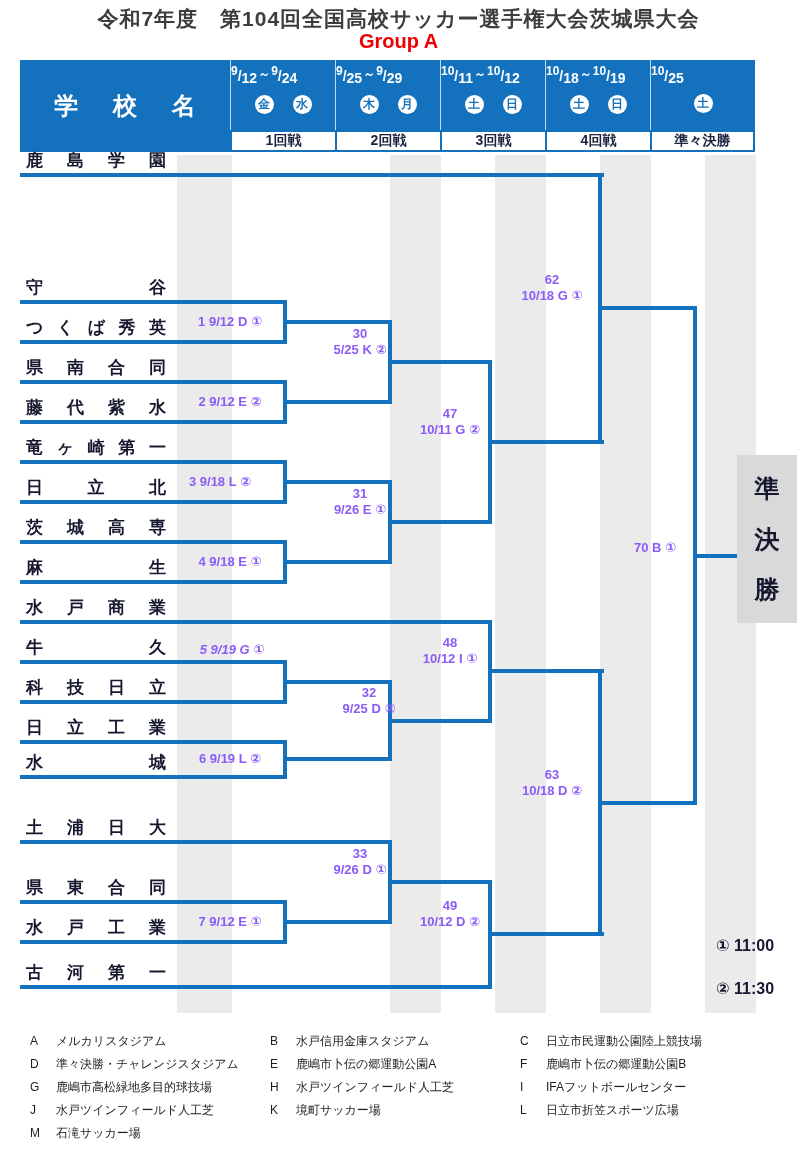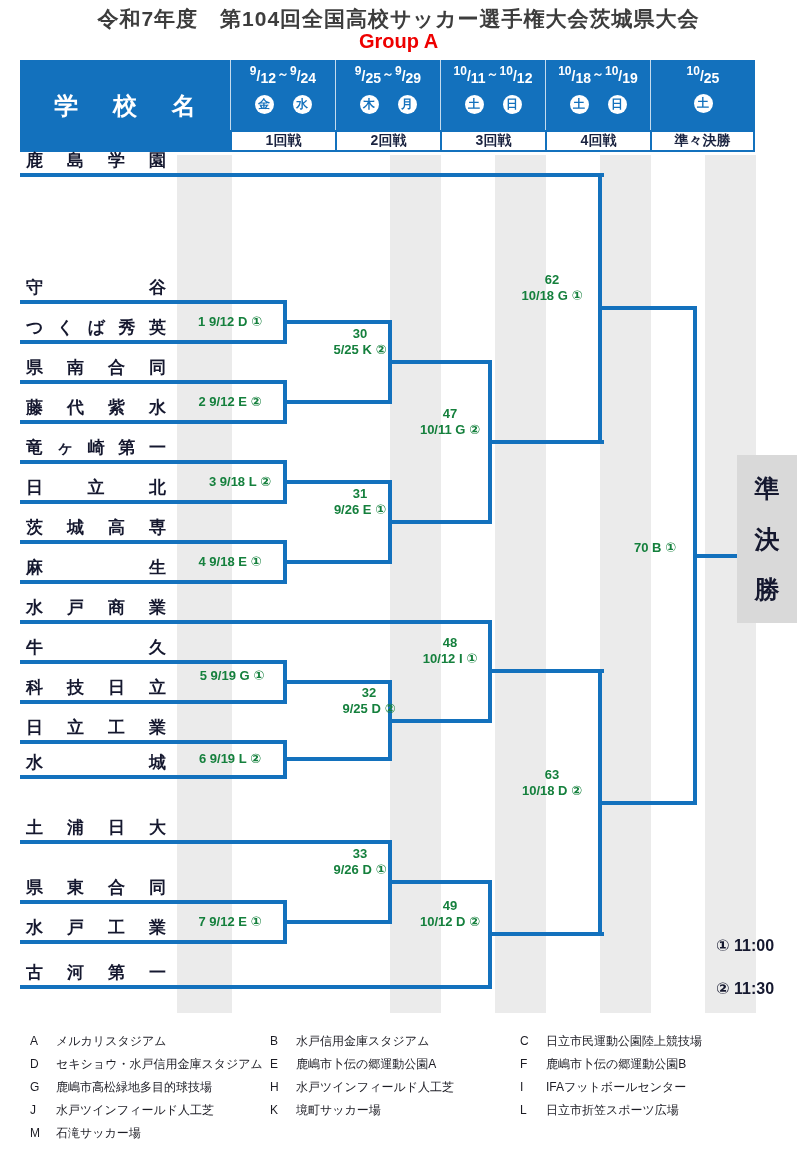--- a/index.html
+++ b/index.html
@@ -12,21 +12,21 @@
   .group{ position:absolute; top:30px; left:0; width:100%; text-align:center;
           font-size:20px; font-weight:bold; color:#ee0000; }
 
   
   .header{ position:absolute; left:20px; top:60px; width:735px; height:92px; }
   .school-cell{ position:absolute; left:0; top:0; width:210px; height:92px; background:var(--blue);
                 color:#fff; font-size:24px; font-weight:bold; display:flex; align-items:center;
                 justify-content:center; letter-spacing:14px; text-indent:14px; }
   .date-cell{ position:absolute; top:0; width:105px; height:70px; background:var(--blue); color:#fff;
               box-sizing:border-box; border-left:1px solid rgba(255,255,255,.75); }
-  .dates{ text-align:center; margin-top:7px; font-weight:bold; white-space:nowrap; }
+  .dates{ margin-top:7px; font-weight:bold; white-space:nowrap; }
   .frac .m{ font-size:12px; position:relative; top:-6px; }
   .frac .sl{ font-size:14px; }
   .frac .d{ font-size:14px; position:relative; top:2px; }
   .tl{ font-size:12px; position:relative; top:-3px; margin:0 1px; }
   .circles{ display:flex; justify-content:space-around; margin-top:9px; padding:0 14px; }
   .circles.one{ justify-content:center; }
   .wcircle{ width:19px; height:19px; border-radius:50%; background:#fff; color:var(--blue);
             font-size:12px; font-weight:bold; display:flex; align-items:center; justify-content:center; }
   .round-cell{ position:absolute; top:70px; width:105px; height:22px; background:#fff;
                box-sizing:border-box; border:2px solid var(--blue); border-right:none;
@@ -34,21 +34,21 @@
                align-items:center; justify-content:center; }
   .round-cell.last{ border-right:2px solid var(--blue); }
 
   
   .bracket{ position:absolute; left:0; top:0; width:797px; height:1157px; }
   .stripe{ position:absolute; top:155px; height:858px; background:#ebebeb; }
   .hline,.vline{ position:absolute; background:var(--blue); }
   .team{ position:absolute; left:26px; width:140px; height:24px; display:flex;
          justify-content:space-between; align-items:flex-end; font-size:17px; font-weight:bold;
          color:var(--ink); }
-  .match{ position:absolute; font-size:13px; font-weight:bold; color:#15803d;
+  .match{ position:absolute; font-size:13px; font-weight:bold; color:#8b5cf6;
           text-align:center; line-height:16px; white-space:nowrap; }
 
   .semifinal{ position:absolute; left:737px; top:455px; width:60px; height:168px; background:#d9d9d9;
               display:flex; flex-direction:column; align-items:center; justify-content:space-evenly;
               font-size:25px; font-weight:bold; color:var(--ink); }
 
   .times{ position:absolute; left:716px; top:936px; font-size:16px; font-weight:bold; color:var(--ink); }
   .time-row{ margin-bottom:24px; white-space:nowrap; }
 
   .legend{ position:absolute; left:30px; top:1033px; width:748px; display:grid;
@@ -277,23 +277,23 @@
         <span>業</span>
       </div>
       <div class="team" style="top: 960px;">
         <span>古</span>
         <span>河</span>
         <span>第</span>
         <span>一</span>
       </div>
       <div class="match" style="left: 178px; width: 104px; top: 314px;"><span>1</span>&nbsp;<span>9/12 D ①</span></div>
       <div class="match" style="left: 178px; width: 104px; top: 394px;"><span>2</span>&nbsp;<span>9/12 E ②</span></div>
-      <div class="match" style="left: 188px; width: 104px; top: 474px;"><span>3</span>&nbsp;<span>9/18 L ②</span></div>
+      <div class="match" style="left: 168px; width: 104px; top: 474px;"><span>3</span>&nbsp;<span>9/18 L ②</span></div>
       <div class="match" style="left: 178px; width: 104px; top: 554px;"><span>4</span>&nbsp;<span>9/18 E ①</span></div>
-      <div class="match" style="left: 178px; width: 108px; top: 668px;"><span>5</span>&nbsp;<span>9/19 G ①</span></div>
+      <div class="match" style="left: 178px; width: 108px; top: 642px; font-style: italic;"><span>5</span>&nbsp;<span>9/19 G ①</span></div>
       <div class="match" style="left: 178px; width: 104px; top: 751px;"><span>6</span>&nbsp;<span>9/19 L ②</span></div>
       <div class="match" style="left: 178px; width: 104px; top: 914px;"><span>7</span>&nbsp;<span>9/12 E ①</span></div>
       <div class="match" style="left: 305px; width: 110px; top: 326px;">
         <div>30</div>
         <div>5/25 K ②</div>
       </div>
       <div class="match" style="left: 305px; width: 110px; top: 486px;">
         <div>31</div>
         <div>9/26 E ①</div>
       </div>
@@ -347,21 +347,21 @@
       <div class="venue">
         <span class="code">B</span>
         <span class="vname">水戸信用金庫スタジアム</span>
       </div>
       <div class="venue">
         <span class="code">C</span>
         <span class="vname">日立市民運動公園陸上競技場</span>
       </div>
       <div class="venue">
         <span class="code">D</span>
-        <span class="vname">セキショウ・水戸信用金庫スタジアム</span>
+        <span class="vname">準々決勝・チャレンジスタジアム</span>
       </div>
       <div class="venue">
         <span class="code">E</span>
         <span class="vname">鹿嶋市卜伝の郷運動公園A</span>
       </div>
       <div class="venue">
         <span class="code">F</span>
         <span class="vname">鹿嶋市卜伝の郷運動公園B</span>
       </div>
       <div class="venue">

